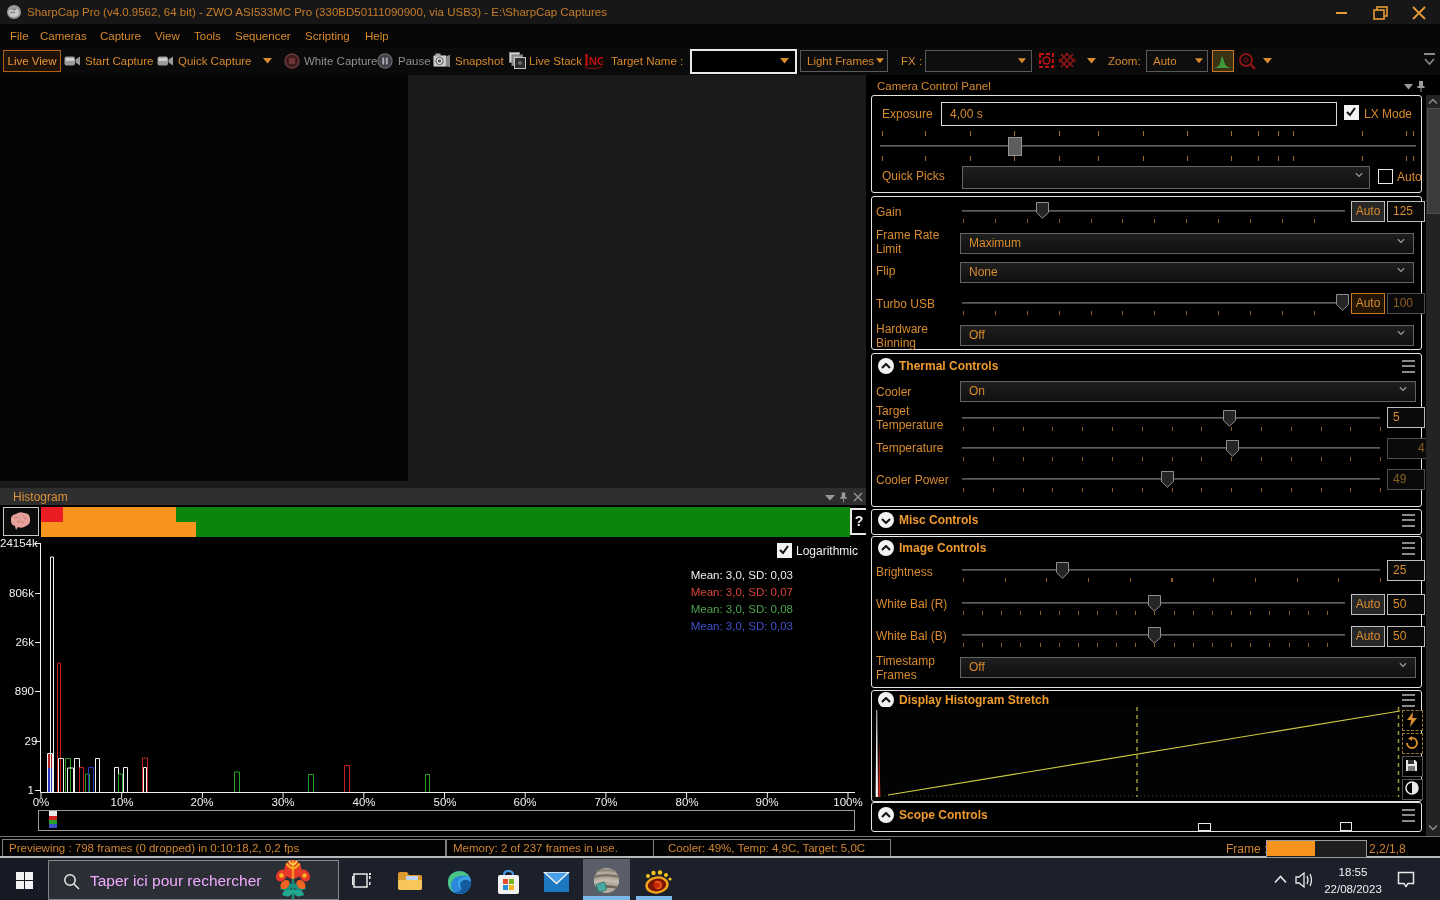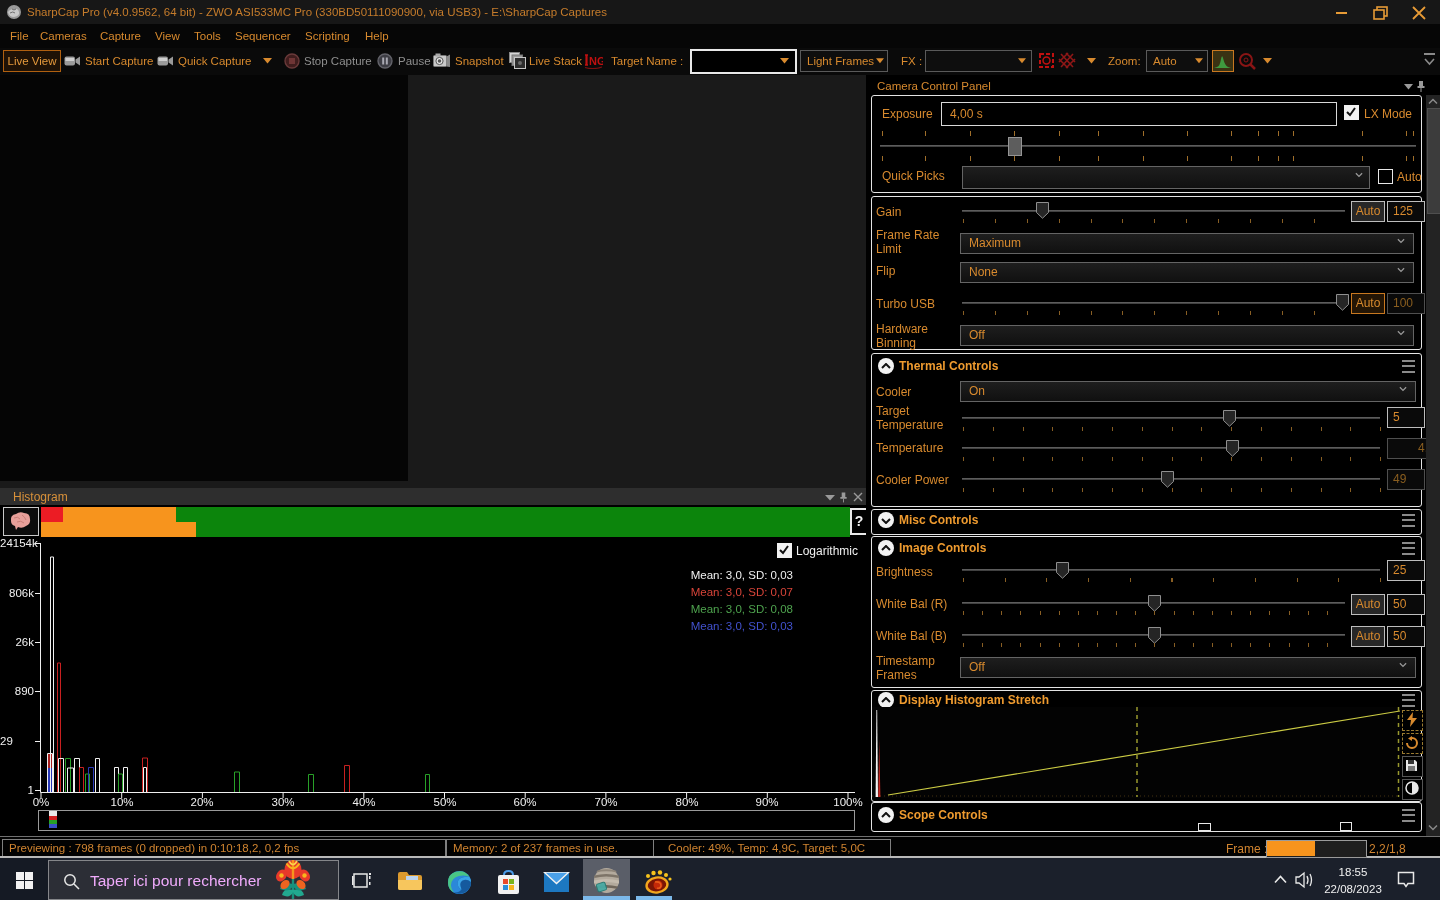--- a/index.html
+++ b/index.html
@@ -74,21 +74,21 @@
     <path d="M11.5 4.5 L16 1.5 L16 10.5 L11.5 7.5Z" fill="#9a9a9a"></path>
   </svg>
   <div class="tbt" style="left:178px;top:55px;">Quick Capture</div>
   <svg class="abs" style="left:263px;top:58px" width="9" height="6" viewBox="0 0 9 6">
       <path d="M0 0 L9 0 L4.5 5.5Z" fill="#d88a2e"></path>
     </svg>
   <svg class="abs" style="left:284px;top:53px" width="16" height="16" viewBox="0 0 16 16">
     <circle cx="8" cy="8" r="7" fill="#3f1d1d" stroke="#6a3a3a" stroke-width="1.4"></circle>
     <rect x="5" y="5" width="6" height="6" fill="#6f3535"></rect>
   </svg>
-  <div class="tbt gry" style="left:304px;top:55px;">Stop Capture</div>
+  <div class="tbt gry" style="left:304px;top:55px;">White Capture</div>
   <svg class="abs" style="left:377px;top:53px" width="16" height="16" viewBox="0 0 16 16">
     <circle cx="8" cy="8" r="7" fill="#3d3d44" stroke="#63636a" stroke-width="1.4"></circle>
     <rect x="5.2" y="4.5" width="2" height="7" fill="#a9a9b2"></rect>
     <rect x="8.8" y="4.5" width="2" height="7" fill="#a9a9b2"></rect>
   </svg>
   <div class="tbt gry" style="left:398px;top:55px;">Pause</div>
   <svg class="abs" style="left:433px;top:52px" width="18" height="17" viewBox="0 0 18 17">
     <rect x="0.5" y="3.5" width="13" height="11" rx="1" fill="#c9c9c9" stroke="#7a7a7a"></rect>
     <rect x="2.5" y="1.5" width="5" height="3" fill="#a9a9a9"></rect>
     <circle cx="6.5" cy="9" r="3.6" fill="#e9e9e9" stroke="#555"></circle>
@@ -190,21 +190,21 @@
   <div class="cb" style="left:777px;top:543px;"></div>
   <svg class="abs" style="left:778px;top:544px" width="12" height="12" viewBox="0 0 12 12">
       <path d="M2 6 L5 9 L10 2" stroke="#111" stroke-width="2" fill="none"></path>
     </svg>
   <div class="abs wht" style="left:796px;top:544px;font-size:12px;">Logarithmic</div>
 
   <div class="abs wht" style="left:0px;top:537px;width:34px;text-align:right;font-size:11.5px;">24154k</div>
   <div class="abs wht" style="left:0px;top:587px;width:34px;text-align:right;font-size:11.5px;">806k</div>
   <div class="abs wht" style="left:0px;top:636px;width:34px;text-align:right;font-size:11.5px;">26k</div>
   <div class="abs wht" style="left:0px;top:685px;width:34px;text-align:right;font-size:11.5px;">890</div>
-  <div class="abs wht" style="left:0px;top:735px;width:34px;text-align:left;font-size:11.5px;">29</div>
+  <div class="abs wht" style="left:14px;top:735px;width:34px;text-align:center;font-size:11.5px;">29</div>
   <div class="abs wht" style="left:0px;top:784px;width:34px;text-align:right;font-size:11.5px;">1</div>
 
   <svg class="abs" style="left:34px;top:540px" width="826" height="260" viewBox="0 0 826 260">
     <g stroke="#f0f0f0" stroke-width="1">
       <line x1="6.5" y1="3" x2="6.5" y2="252.5"></line>
       <line x1="6.5" y1="252.5" x2="821" y2="252.5"></line>
       <line x1="1" y1="3.5" x2="6" y2="3.5"></line>
       <line x1="1" y1="53.5" x2="6" y2="53.5"></line>
       <line x1="1" y1="102.5" x2="6" y2="102.5"></line>
       <line x1="1" y1="151.5" x2="6" y2="151.5"></line>

